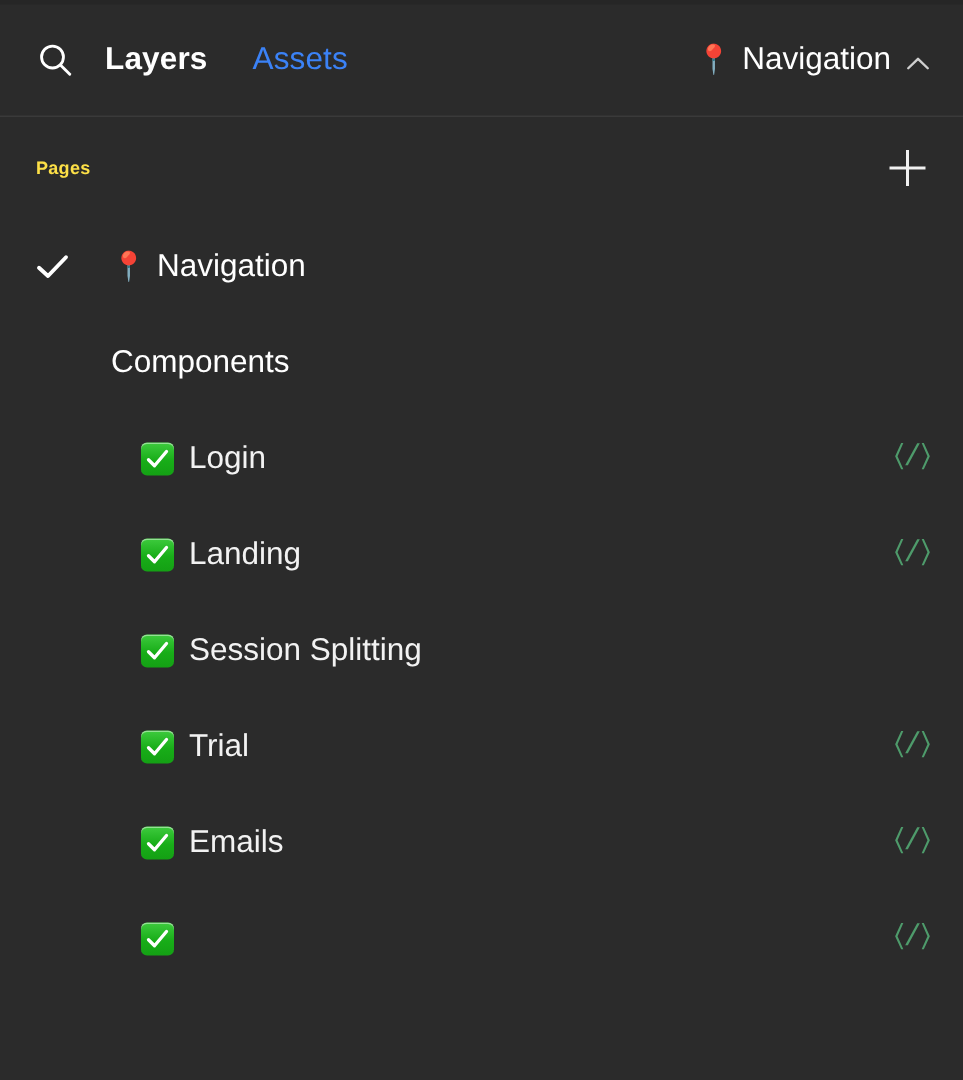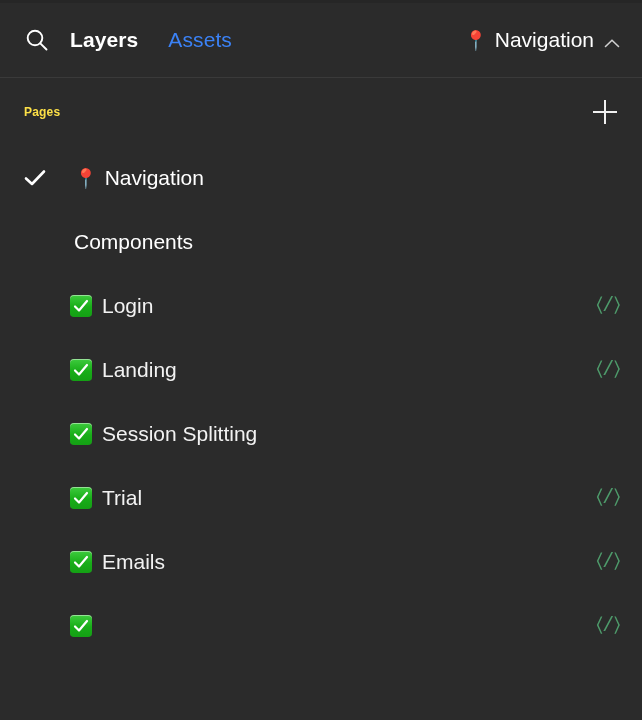--- a/index.html
+++ b/index.html
@@ -172,21 +172,21 @@
   .row-group {
     padding-left: 74px;
   }
   .row-group .row-label {
     color: #ffffff;
     font-size: 21px;
   }
 
   
   .row-item {
-    padding-left: 70px;
+    padding-left: 94px;
   }
   .checkbox-emoji {
     width: 22px;
     height: 22px;
     flex: 0 0 auto;
     margin-right: 10px;
     border-radius: 4px;
     background: linear-gradient(180deg, #3ecb3e 0%, #18ad18 55%, #14a014 100%);
     position: relative;
     box-shadow: inset 0 1px 0 rgba(255,255,255,0.45);

